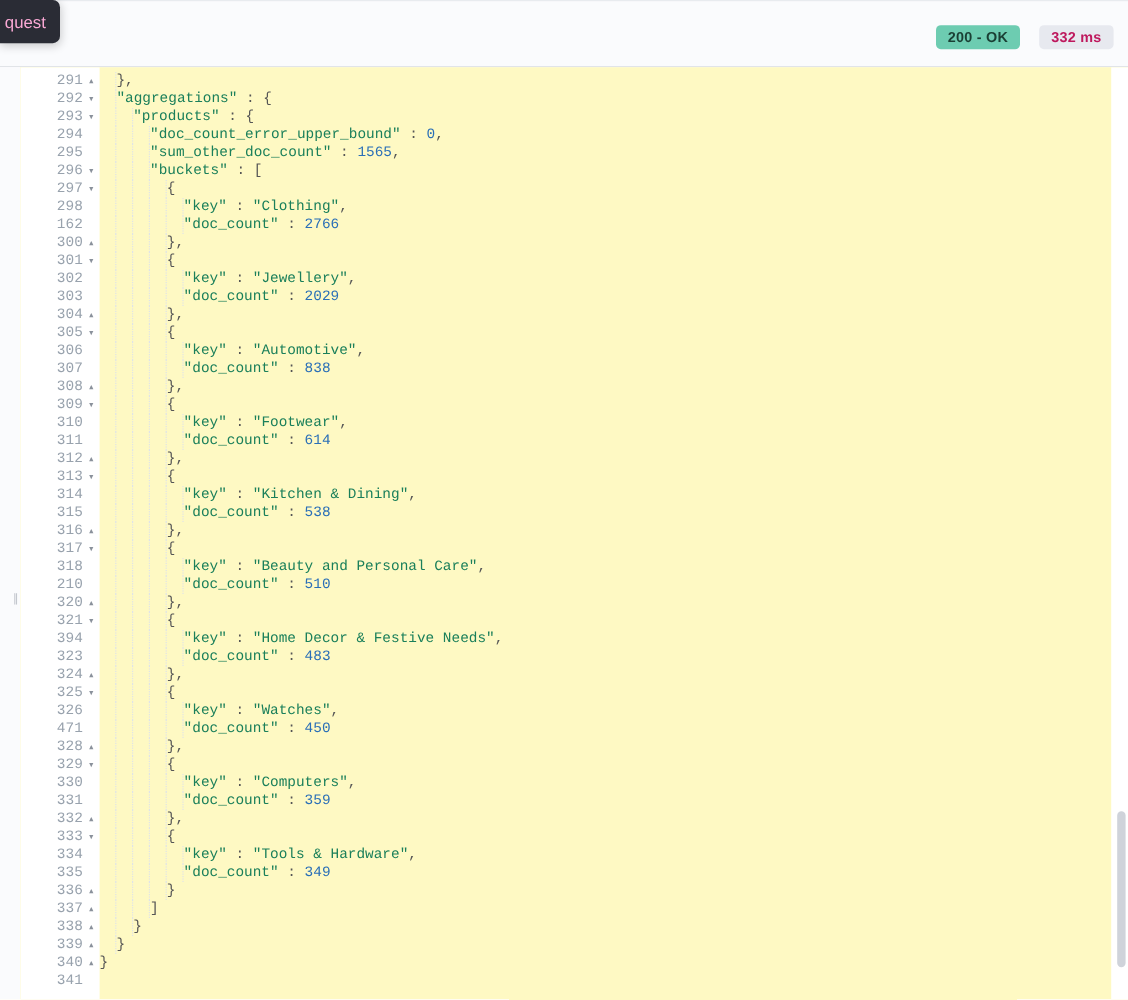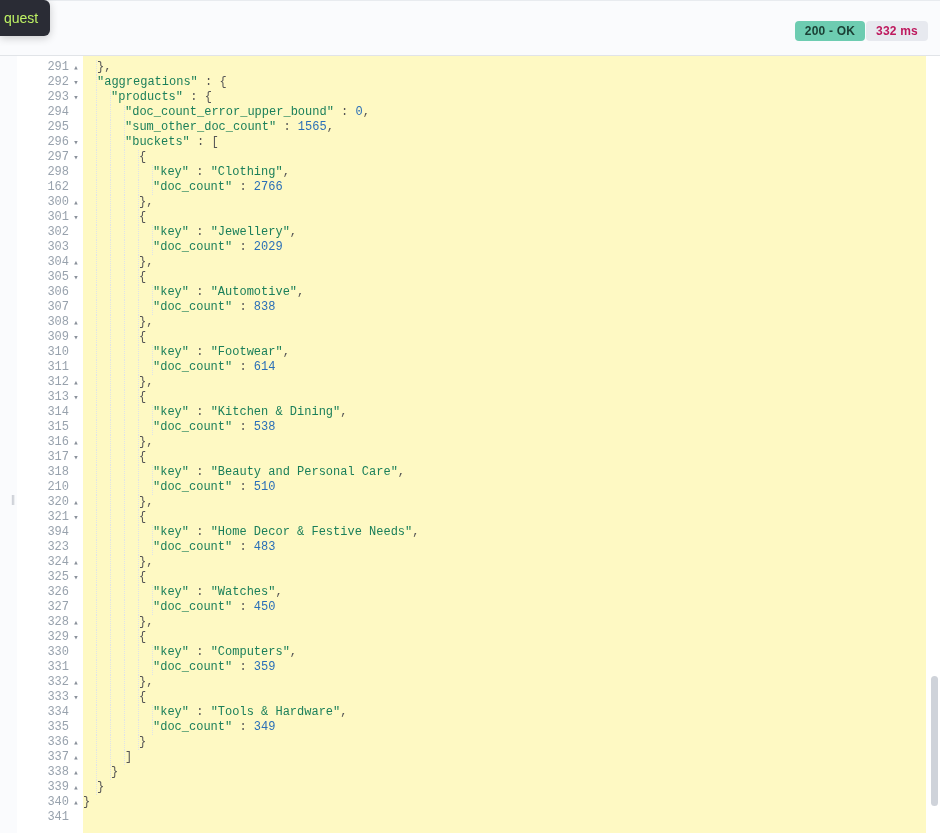--- a/index.html
+++ b/index.html
@@ -14,21 +14,21 @@
     height: 833px;
     position: relative;
     overflow: hidden;
     background: #fff;
   }
   .floating-btn {
     position: absolute;
     top: 0;
     left: 0;
     background: #2a2c35;
-    color: #bef264;
+    color: #f9a8d4;
     padding: 10px 12px 10px 4px;
     border-radius: 0 6px 6px 0;
     font-size: 14px;
     z-index: 20;
     box-shadow: 0 2px 8px rgba(0,0,0,0.2);
   }
   .topbar {
     position: absolute;
     top: 0;
     left: 0;
@@ -38,21 +38,21 @@
     border-bottom: 1px solid #e1e4e8;
     border-top: 1px solid #e8ebef;
     padding-top: 6px;
   }
   .topbar-inner {
     display: flex;
     justify-content: flex-end;
     align-items: center;
     height: 100%;
     padding: 0 12px;
-    gap: 1px;
+    gap: 16px;
   }
   .badge {
     display: inline-block;
     padding: 3px 10px;
     border-radius: 4px;
     font-size: 12px;
     font-weight: 700;
     letter-spacing: 0.2px;
   }
   .badge-status {
@@ -209,21 +209,21 @@
         <div class="gutter-line">317<span class="fold">▾</span></div>
         <div class="gutter-line">318</div>
         <div class="gutter-line">210</div>
         <div class="gutter-line">320<span class="fold">▴</span></div>
         <div class="gutter-line">321<span class="fold">▾</span></div>
         <div class="gutter-line">394</div>
         <div class="gutter-line">323</div>
         <div class="gutter-line">324<span class="fold">▴</span></div>
         <div class="gutter-line">325<span class="fold">▾</span></div>
         <div class="gutter-line">326</div>
-        <div class="gutter-line">327</div>
+        <div class="gutter-line">471</div>
         <div class="gutter-line">328<span class="fold">▴</span></div>
         <div class="gutter-line">329<span class="fold">▾</span></div>
         <div class="gutter-line">330</div>
         <div class="gutter-line">331</div>
         <div class="gutter-line">332<span class="fold">▴</span></div>
         <div class="gutter-line">333<span class="fold">▾</span></div>
         <div class="gutter-line">334</div>
         <div class="gutter-line">335</div>
         <div class="gutter-line">336<span class="fold">▴</span></div>
         <div class="gutter-line">337<span class="fold">▴</span></div>

